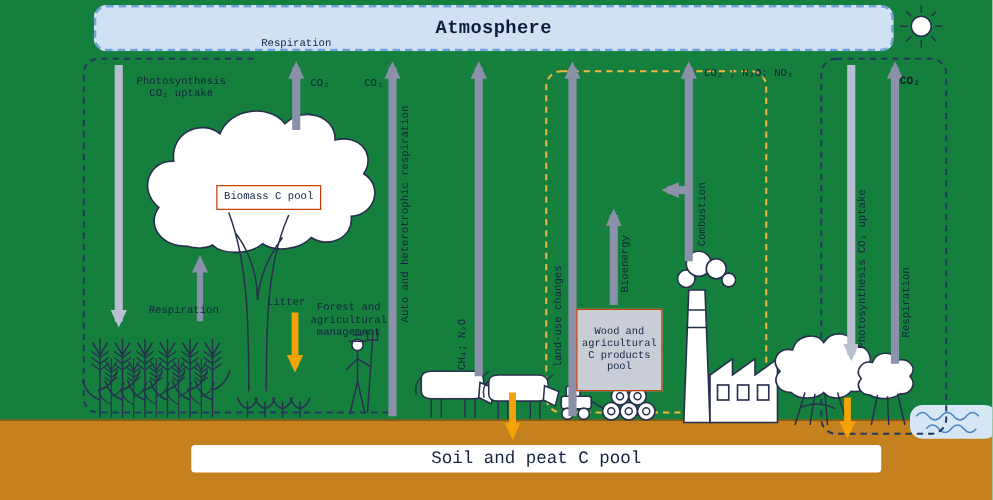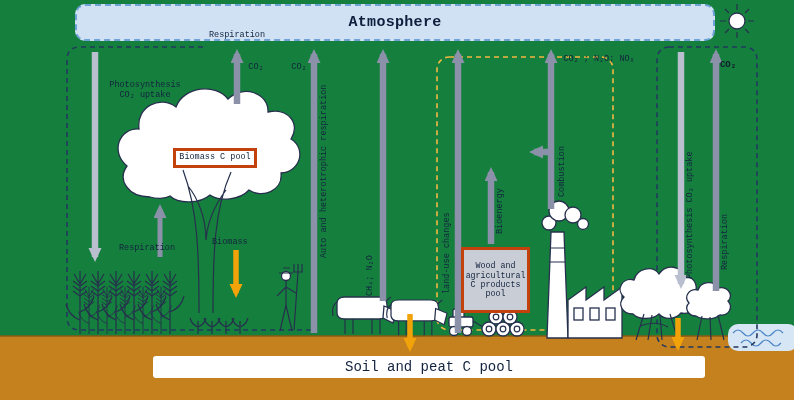--- a/index.html
+++ b/index.html
@@ -12,21 +12,21 @@
          font-family:Liberation Mono, monospace;color:#13233f;}
   .banner{position:absolute;left:75px;top:4px;width:640px;height:37px;box-sizing:border-box;
           background:var(--atmosphere_fill);border:2px dashed var(--atmosphere_border);
           border-radius:10px;display:flex;align-items:center;justify-content:center;}
   .banner-title{font-size:15px;font-weight:bold;color:#0e1e3c;letter-spacing:.3px;}
   .lbl{position:absolute;font-size:8.5px;line-height:1.18;color:#13233f;
        white-space:pre-line;text-align:center;}
   .vlbl{position:absolute;writing-mode:vertical-rl;transform:rotate(180deg);
         font-size:8.5px;color:#13233f;white-space:nowrap;text-align:center;line-height:1;}
   .box{position:absolute;box-sizing:border-box;display:flex;align-items:center;justify-content:center;
-       text-align:center;background:#fff;border:3px solid #c2410c;font-size:8.5px;line-height:1.12;color:#13233f;}
+       text-align:center;background:#fff;border:1px solid #c2410c;font-size:8.5px;line-height:1.12;color:#13233f;}
   .box.dashed{border:1px dashed #8a92a3;font-size:8px;}
   .box.gray{background:#c9cdd6;font-size:8.3px;padding:12px;}
   .soil-label{position:absolute;left:153px;top:356px;width:552px;height:22px;background:#fff;
               border-radius:3px;display:flex;align-items:center;justify-content:center;
               font-size:14px;color:#13233f;}
   .bold-co2{font-weight:bold;font-size:9px;color:#101a2e;}
   svg.scene{position:absolute;left:0;top:0;}
   .outline{fill:#fff;stroke:#26304d;stroke-width:1.3;}
   .stroke{fill:none;stroke:#26304d;stroke-width:1.2;}
   .arrow-dark{stroke:var(--arrow_dark);fill:none;}
@@ -200,27 +200,30 @@
     <line class="arrow-dark aw" x1="549" y1="152" x2="534" y2="152" marker-end="url(#ahd)"></line>
     <line class="arrow-dark aw" x1="491" y1="244" x2="491" y2="172" marker-end="url(#ahd)"></line>
     <line class="arrow-light aw" x1="681" y1="52" x2="681" y2="284" marker-end="url(#ahl)"></line>
     <line class="arrow-dark aw" x1="716" y1="291" x2="716" y2="54" marker-end="url(#ahd)"></line>
     <line class="arrow-orange aw-o" x1="236" y1="250" x2="236" y2="293" marker-end="url(#aho)"></line>
     <line class="arrow-orange aw-o" x1="410" y1="314" x2="410" y2="347" marker-end="url(#aho)"></line>
     <line class="arrow-orange aw-o" x1="678" y1="318" x2="678" y2="346" marker-end="url(#aho)"></line>
   </svg>
 
   <div class="lbl" style="left:203px;top:30px;width:68px;">Respiration</div>
-  <div class="lbl" style="left:101px;top:80px;width:88px;">Photosynthesis
+  <div class="lbl" style="left:101px;top:60px;width:88px;">Photosynthesis
 CO₂ uptake</div>
   <div class="lbl" style="left:243px;top:62px;width:26px;">CO₂</div>
   <div class="lbl" style="left:286px;top:62px;width:26px;">CO₂</div>
   <div class="vlbl" style="left:320px;top:86px;height:172px;">Auto and heterotrophic respiration</div>
   <div class="lbl" style="left:118px;top:243px;width:58px;">Respiration</div>
-  <div class="lbl" style="left:212px;top:237px;width:34px;">Biomass</div>
+  <div class="lbl" style="left:212px;top:237px;width:34px;">Litter</div>
+  <div class="lbl" style="left:246px;top:241px;width:66px;">Forest and
+agricultural
+management</div>
   <div class="vlbl" style="left:366px;top:240px;height:72px;">CH₄; N₂O</div>
   <div class="vlbl" style="left:443px;top:203px;height:100px;">land-use changes</div>
   <div class="lbl" style="left:552px;top:54px;width:94px;">CO₂ ; N₂O; NOₓ</div>
   <div class="vlbl" style="left:558px;top:131px;height:80px;">Combustion</div>
   <div class="vlbl" style="left:496px;top:177px;height:68px;">Bioenergy</div>
   <div class="box gray" style="left:461px;top:247px;width:69px;height:66px;">Wood and agricultural C products pool</div>
   <div class="vlbl" style="left:686px;top:146px;height:138px;">Photosynthesis CO₂ uptake</div>
   <div class="vlbl" style="left:721px;top:210px;height:64px;">Respiration</div>
   <div class="lbl bold-co2" style="left:710px;top:60px;width:36px;">CO₂</div>
   <div class="box" style="left:173px;top:148px;width:84px;height:20px;">Biomass C pool</div>

